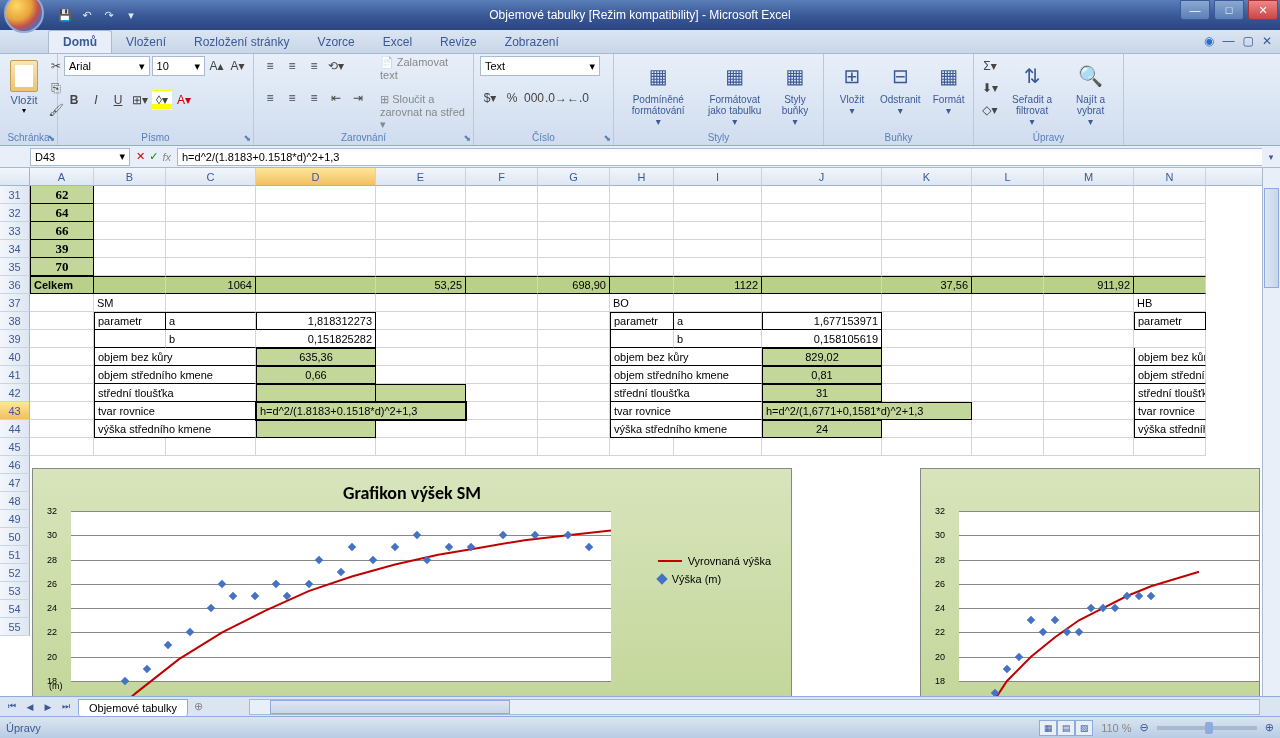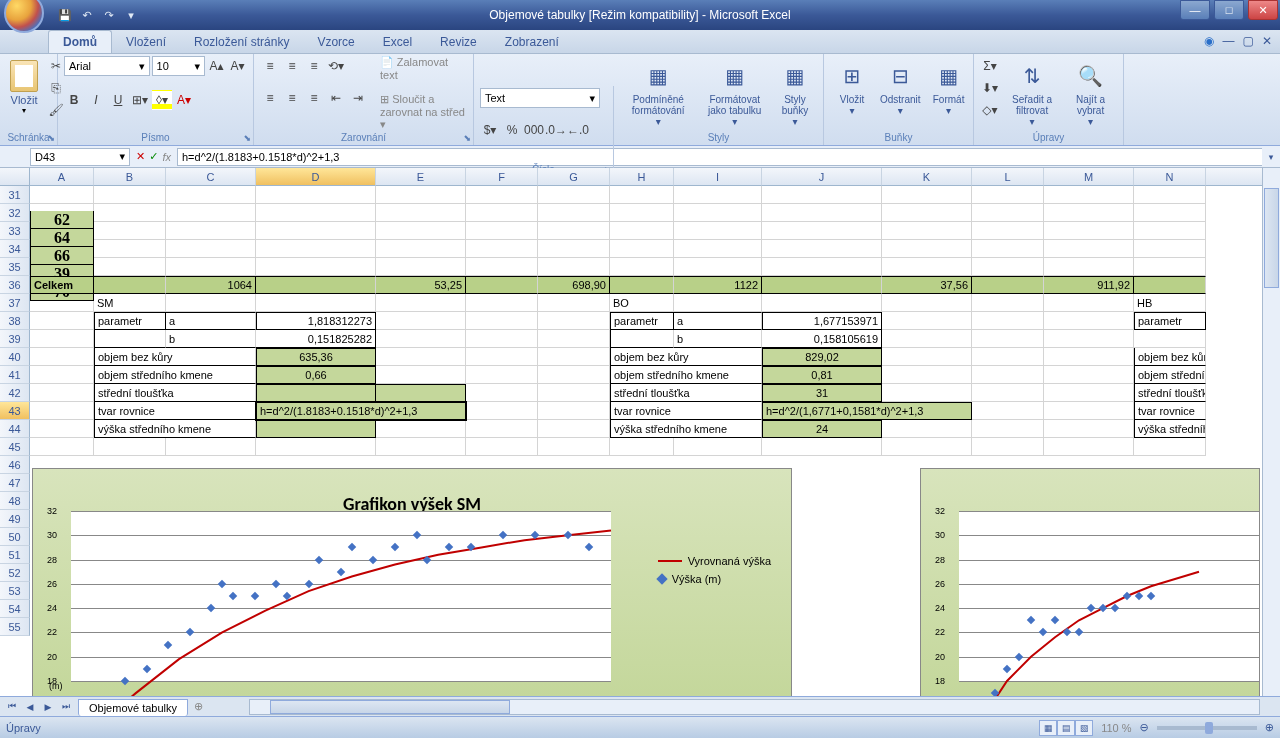--- a/index.html
+++ b/index.html
@@ -35,21 +35,21 @@
 .clip-small { display: flex; flex-direction: column; gap: 2px; margin-left: 4px; }
 
 .font-group { width: 196px; }
 .font-row { display: flex; gap: 2px; margin-bottom: 2px; }
 .font-combo { height: 20px; border: 1px solid #a8bad0; background: #fff; font-size: 11px; padding: 0 4px; display: flex; align-items: center; justify-content: space-between; }
 .font-name { width: 90px; }
 .font-size { width: 56px; }
 .btn-sm { width: 20px; height: 20px; border: 1px solid transparent; display: flex; align-items: center; justify-content: center; font-size: 12px; cursor: pointer; color: #444; }
 
 .align-group { width: 220px; }
-.num-group { width: 140px; margin-top: 32px; }
+.num-group { width: 140px; }
 .styles-group { width: 210px; }
 .cells-group { width: 150px; }
 .edit-group { width: 150px; }
 
 .ribbon-big-btn { display: flex; flex-direction: column; align-items: center; padding: 4px 6px; cursor: pointer; font-size: 10px; color: #3b5998; text-align: center; line-height: 1.1; }
 .ribbon-big-icon { width: 32px; height: 32px; margin-bottom: 2px; display: flex; align-items: center; justify-content: center; font-size: 20px; }
 
 
 .formula-bar { height: 22px; border-bottom: 1px solid #a8bad0; display: flex; align-items: center; background: #e8eff9; }
 .name-box { width: 100px; height: 18px; border: 1px solid #a8bad0; background: #fff; margin-left: 30px; font-size: 11px; padding: 0 4px; display: flex; align-items: center; justify-content: space-between; }
@@ -72,25 +72,25 @@
 .cell.center { justify-content: center; }
 .cell.right { justify-content: flex-end; }
 .cell.green { background: #c4d79b; }
 .cell.dgreen { background: #b8d088; }
 .cell.bb { border: 1px solid #000; }
 .cell.bb-t { border-top: 1px solid #000; }
 .cell.bb-b { border-bottom: 1px solid #000; }
 .cell.bb-l { border-left: 1px solid #000; }
 .cell.bb-r { border-right: 1px solid #000; }
 .cell.sel { outline: 2px solid #000; outline-offset: -1px; z-index: 5; }
-.cell.times { font-family: 'Times New Roman', serif; font-size: 16px; margin-top: 25px; }
+.cell.times { font-family: 'Times New Roman', serif; font-size: 13px; }
 
 
 .chart { position: absolute; background: linear-gradient(to bottom, #d8e4bc, #c4d79b); border: 1px solid #888; }
-.chart-title { text-align: center; font-weight: bold; font-size: 18px; padding: 24px; font-family: Calibri, sans-serif; }
+.chart-title { text-align: center; font-weight: bold; font-size: 18px; padding: 13px; font-family: Calibri, sans-serif; }
 .chart-plot { background: #fff; position: absolute; }
 .y-tick { position: absolute; right: 4px; font-size: 9px; }
 .grid-line { position: absolute; left: 28px; right: 0; height: 1px; background: #888; }
 .data-point { position: absolute; width: 6px; height: 6px; background: #4472c4; transform: translate(-3px, -3px) rotate(45deg); }
 .legend { position: absolute; font-size: 11px; }
 .legend-item { display: flex; align-items: center; gap: 6px; margin: 6px 0; }
 .legend-line { width: 24px; height: 2px; background: #c00000; }
 .legend-diamond { width: 8px; height: 8px; background: #4472c4; transform: rotate(45deg); }
 
 

